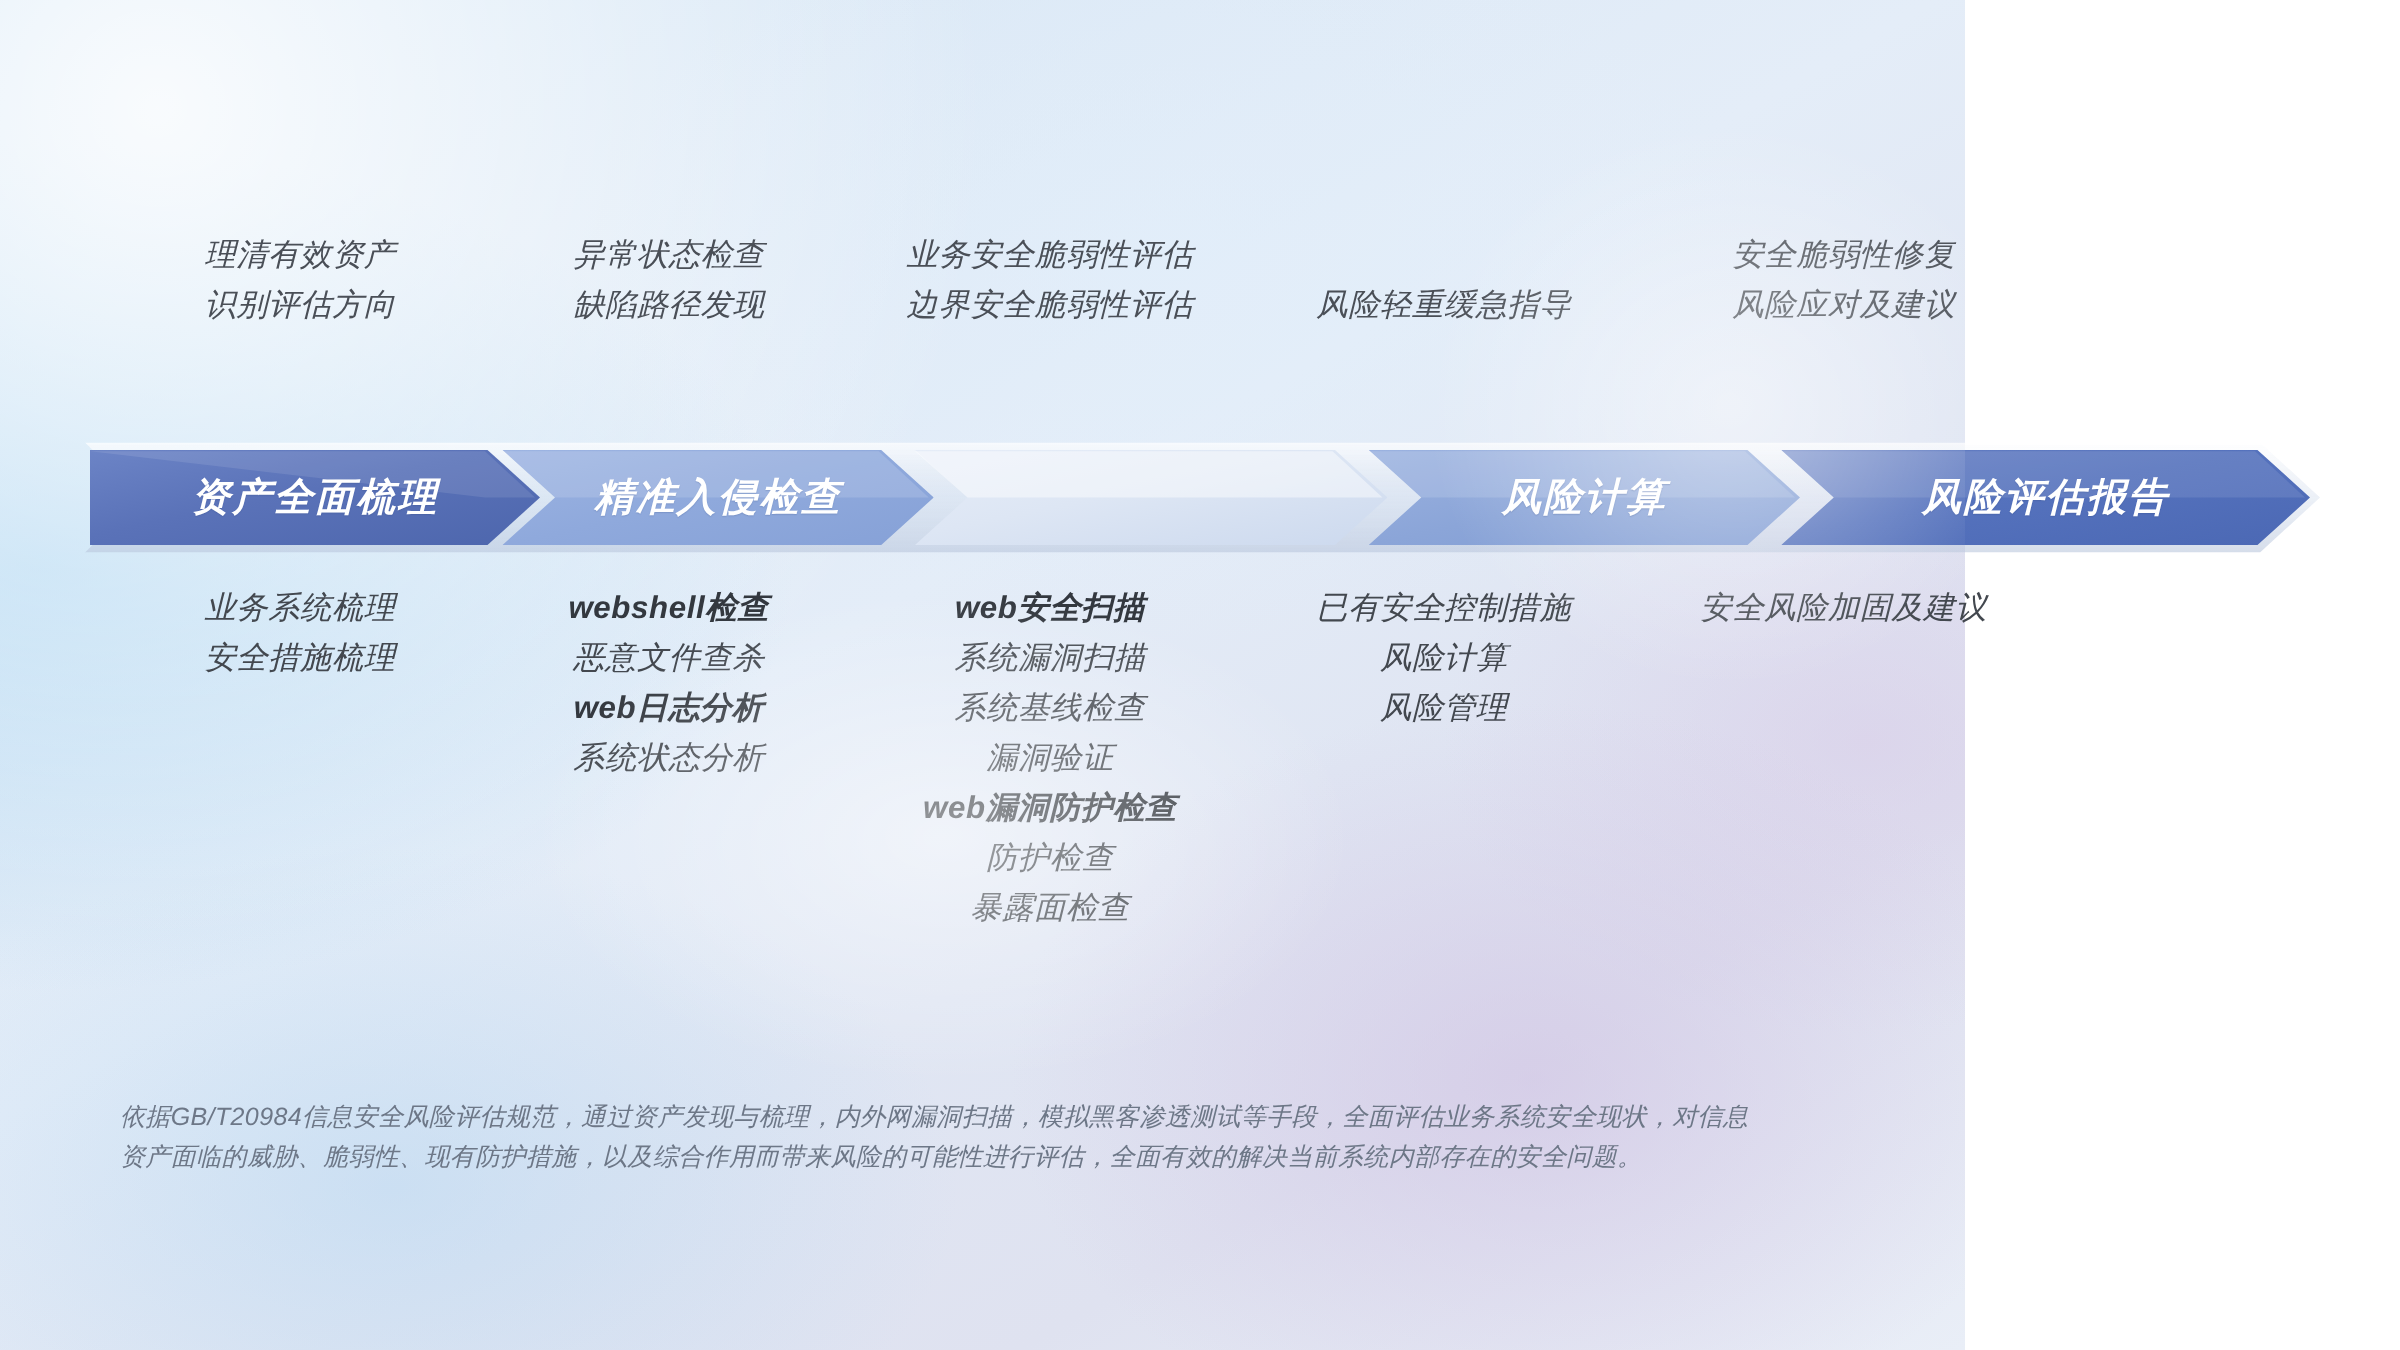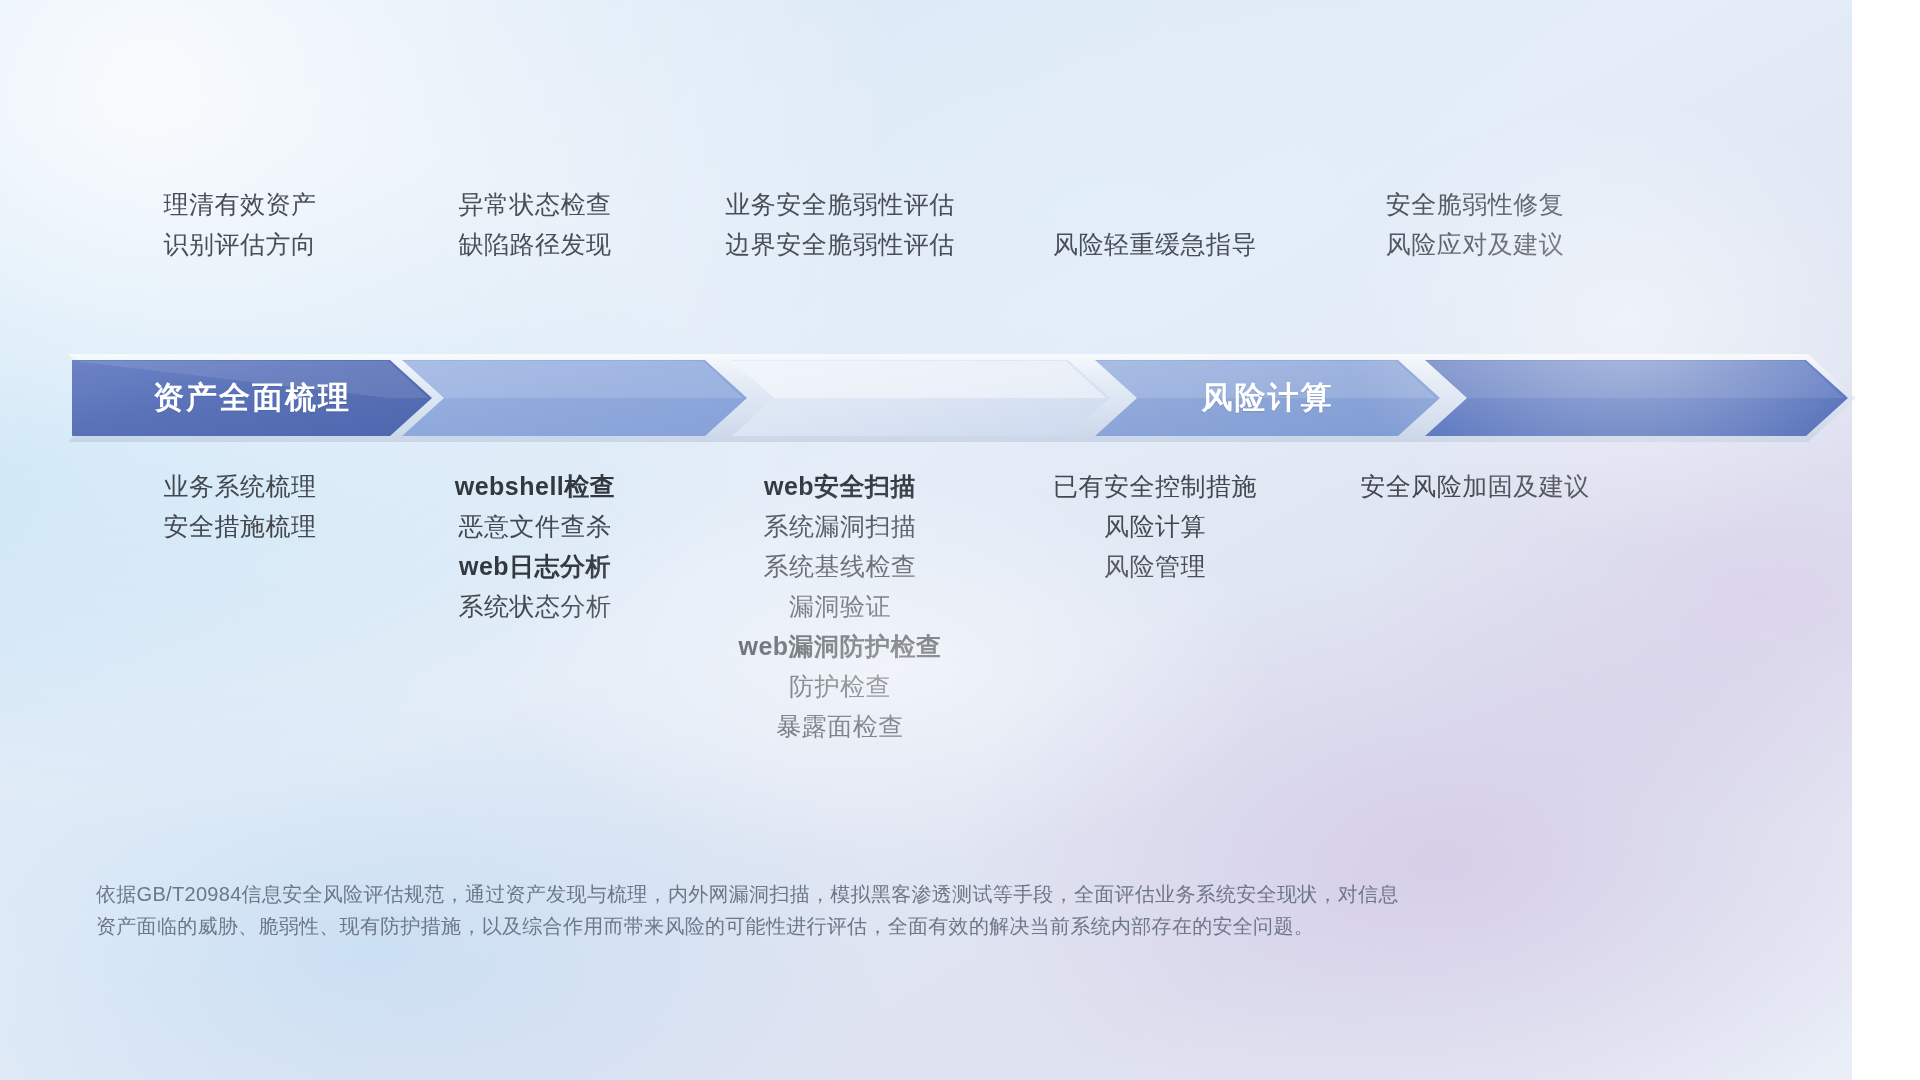--- a/index.html
+++ b/index.html
@@ -7,30 +7,31 @@
   html, body {
     width: 1920px;
     height: 1080px;
     overflow: hidden;
     font-family: "Liberation Sans", "DejaVu Sans", sans-serif;
   }
 
   
   #slide {
     position: relative;
-    width: 1852px;
+    width: 1572px;
     height: 1080px;
     background:
       radial-gradient(circle at 8% 8%,  rgba(255,255,255,0.85) 0%, rgba(255,255,255,0) 38%),
       radial-gradient(ellipse 55% 45% at 2% 42%,  rgba(150,205,240,0.55) 0%, rgba(150,205,240,0) 70%),
       radial-gradient(ellipse 40% 35% at 20% 88%, rgba(176,212,240,0.45) 0%, rgba(176,212,240,0) 72%),
       radial-gradient(ellipse 38% 40% at 78% 80%, rgba(206,190,225,0.55) 0%, rgba(206,190,225,0) 70%),
       radial-gradient(ellipse 30% 30% at 95% 55%, rgba(214,196,228,0.45) 0%, rgba(214,196,228,0) 72%),
       radial-gradient(ellipse 45% 40% at 60% 20%, rgba(226,238,250,0.75) 0%, rgba(226,238,250,0) 70%),
       linear-gradient(150deg, #cfe4f5 0%, #dce9f6 22%, #e4edf8 45%, #e0e6f3 62%, #dfe2f0 78%, #e9eef7 100%);
+    font-style: italic;
   }
   #slide::after {
     content: "";
     position: absolute; inset: 0;
     background:
       radial-gradient(ellipse 30% 26% at 48% 62%, rgba(255,255,255,0.5) 0%, rgba(255,255,255,0) 70%),
       radial-gradient(ellipse 22% 30% at 88% 30%, rgba(255,255,255,0.45) 0%, rgba(255,255,255,0) 70%);
     pointer-events: none;
   }
 
@@ -195,20 +196,21 @@
         <defs>
           <linearGradient id="g2" x1="0" y1="0" x2="1" y2="1">
             <stop offset="0%" stop-color="#9db4e2"></stop>
             <stop offset="50%" stop-color="#8fa9dc"></stop>
             <stop offset="100%" stop-color="#86a1d7"></stop>
           </linearGradient>
         </defs>
         <path d="M0 0 H303 L345 38 L303 76 H0 L42 38 Z" fill="url(#g2)"></path>
         <path d="M0 1 H301 L341 38 L42 38 Z" fill="#ffffff" opacity="0.14"></path>
       </svg>
+      <span class="label lbl-white">精准入侵检查</span>
     </div>
 
     <div class="seg" style="left:660px; width:378px;">
       <svg class="shape" viewBox="0 0 378 76" preserveAspectRatio="none">
         <defs>
           <linearGradient id="g3" x1="0" y1="0" x2="1" y2="1">
             <stop offset="0%" stop-color="#e6edf8"></stop>
             <stop offset="45%" stop-color="#dde6f4"></stop>
             <stop offset="100%" stop-color="#ccd9ee"></stop>
           </linearGradient>
@@ -238,20 +240,21 @@
         <defs>
           <linearGradient id="g5" x1="0" y1="0" x2="1" y2="1">
             <stop offset="0%" stop-color="#6881c4"></stop>
             <stop offset="45%" stop-color="#5572bd"></stop>
             <stop offset="100%" stop-color="#4b68b4"></stop>
           </linearGradient>
         </defs>
         <path d="M0 0 H381 L423 38 L381 76 H0 L42 38 Z" fill="url(#g5)"></path>
         <path d="M0 1 H379 L419 38 L42 38 Z" fill="#ffffff" opacity="0.10"></path>
       </svg>
+      <span class="label lbl-white">风险评估报告</span>
     </div>
 
   </div>
 
   <div class="cols" id="bottom-lists">
 
     <div class="col c1">
       <div class="list-item">业务系统梳理</div>
       <div class="list-item">安全措施梳理</div>
     </div>

